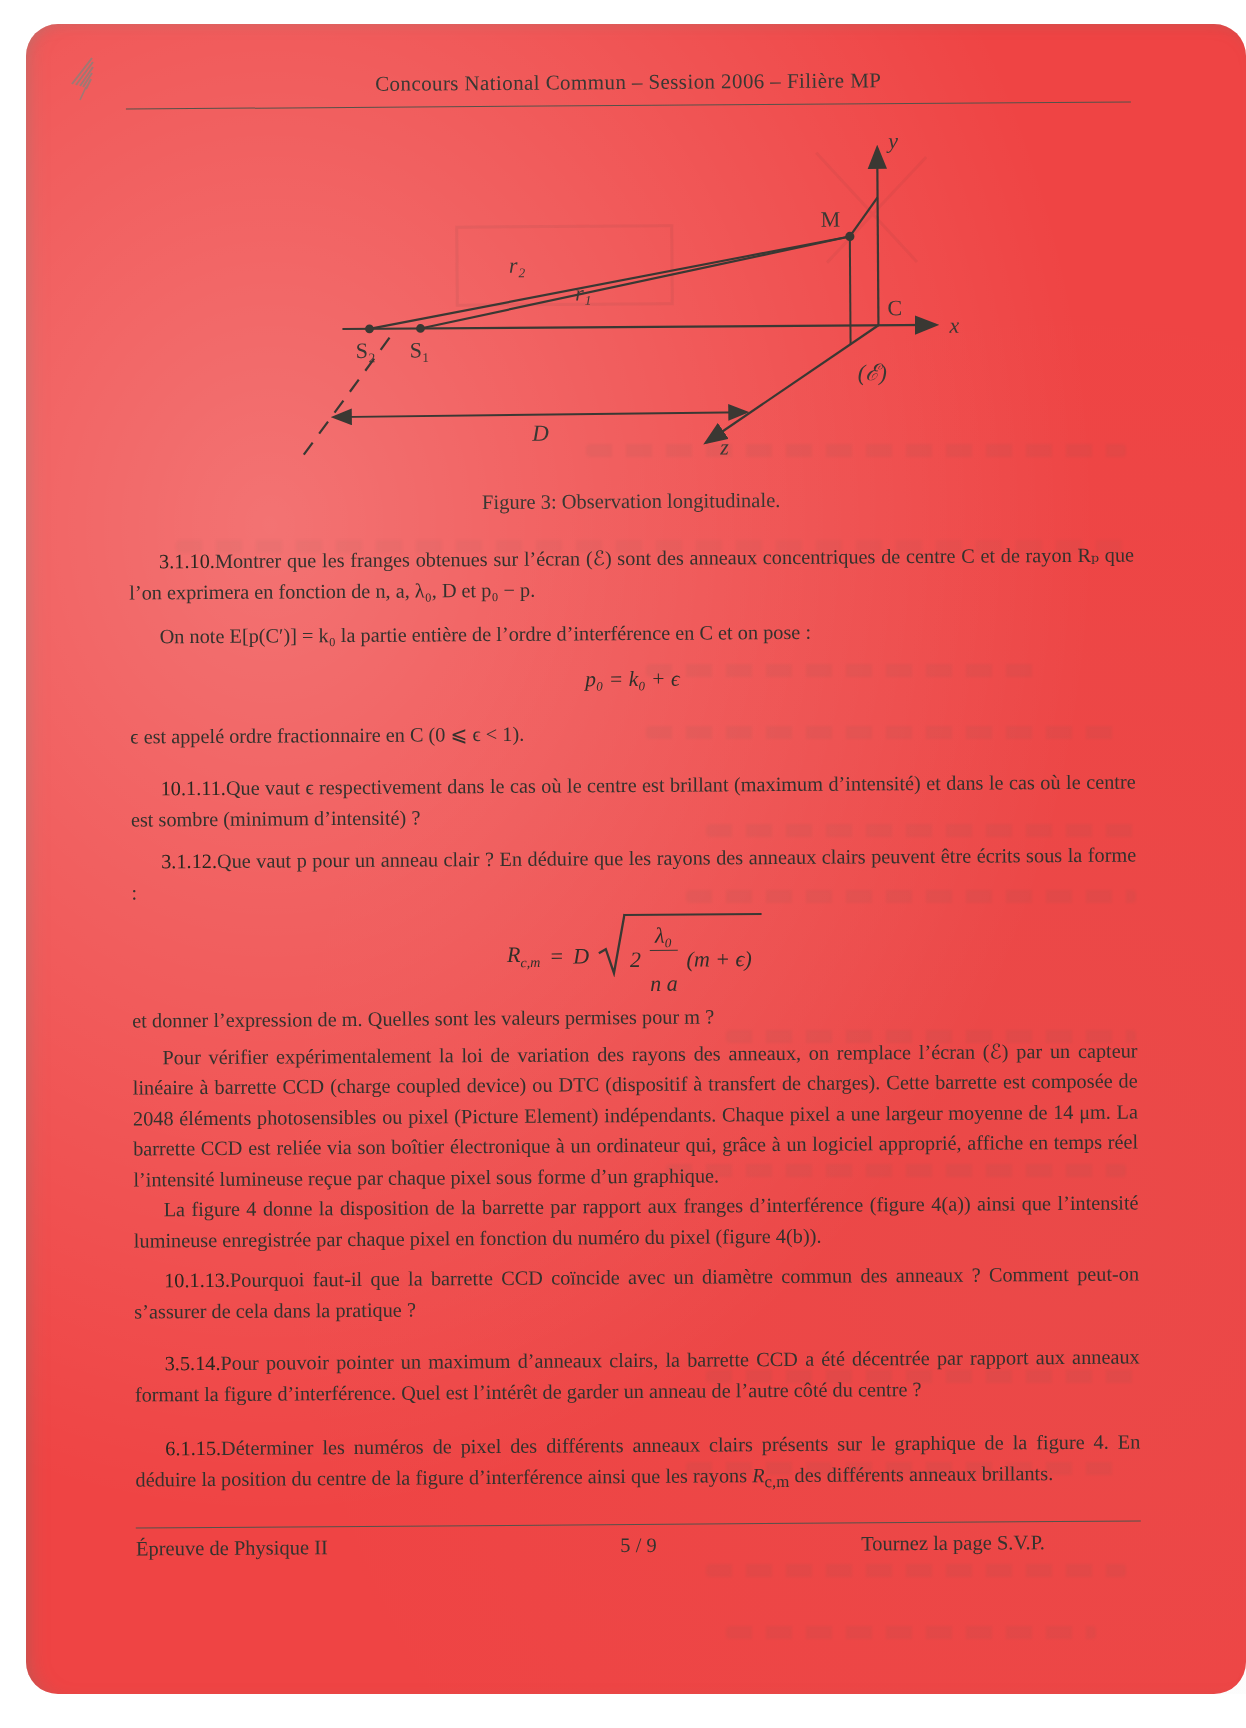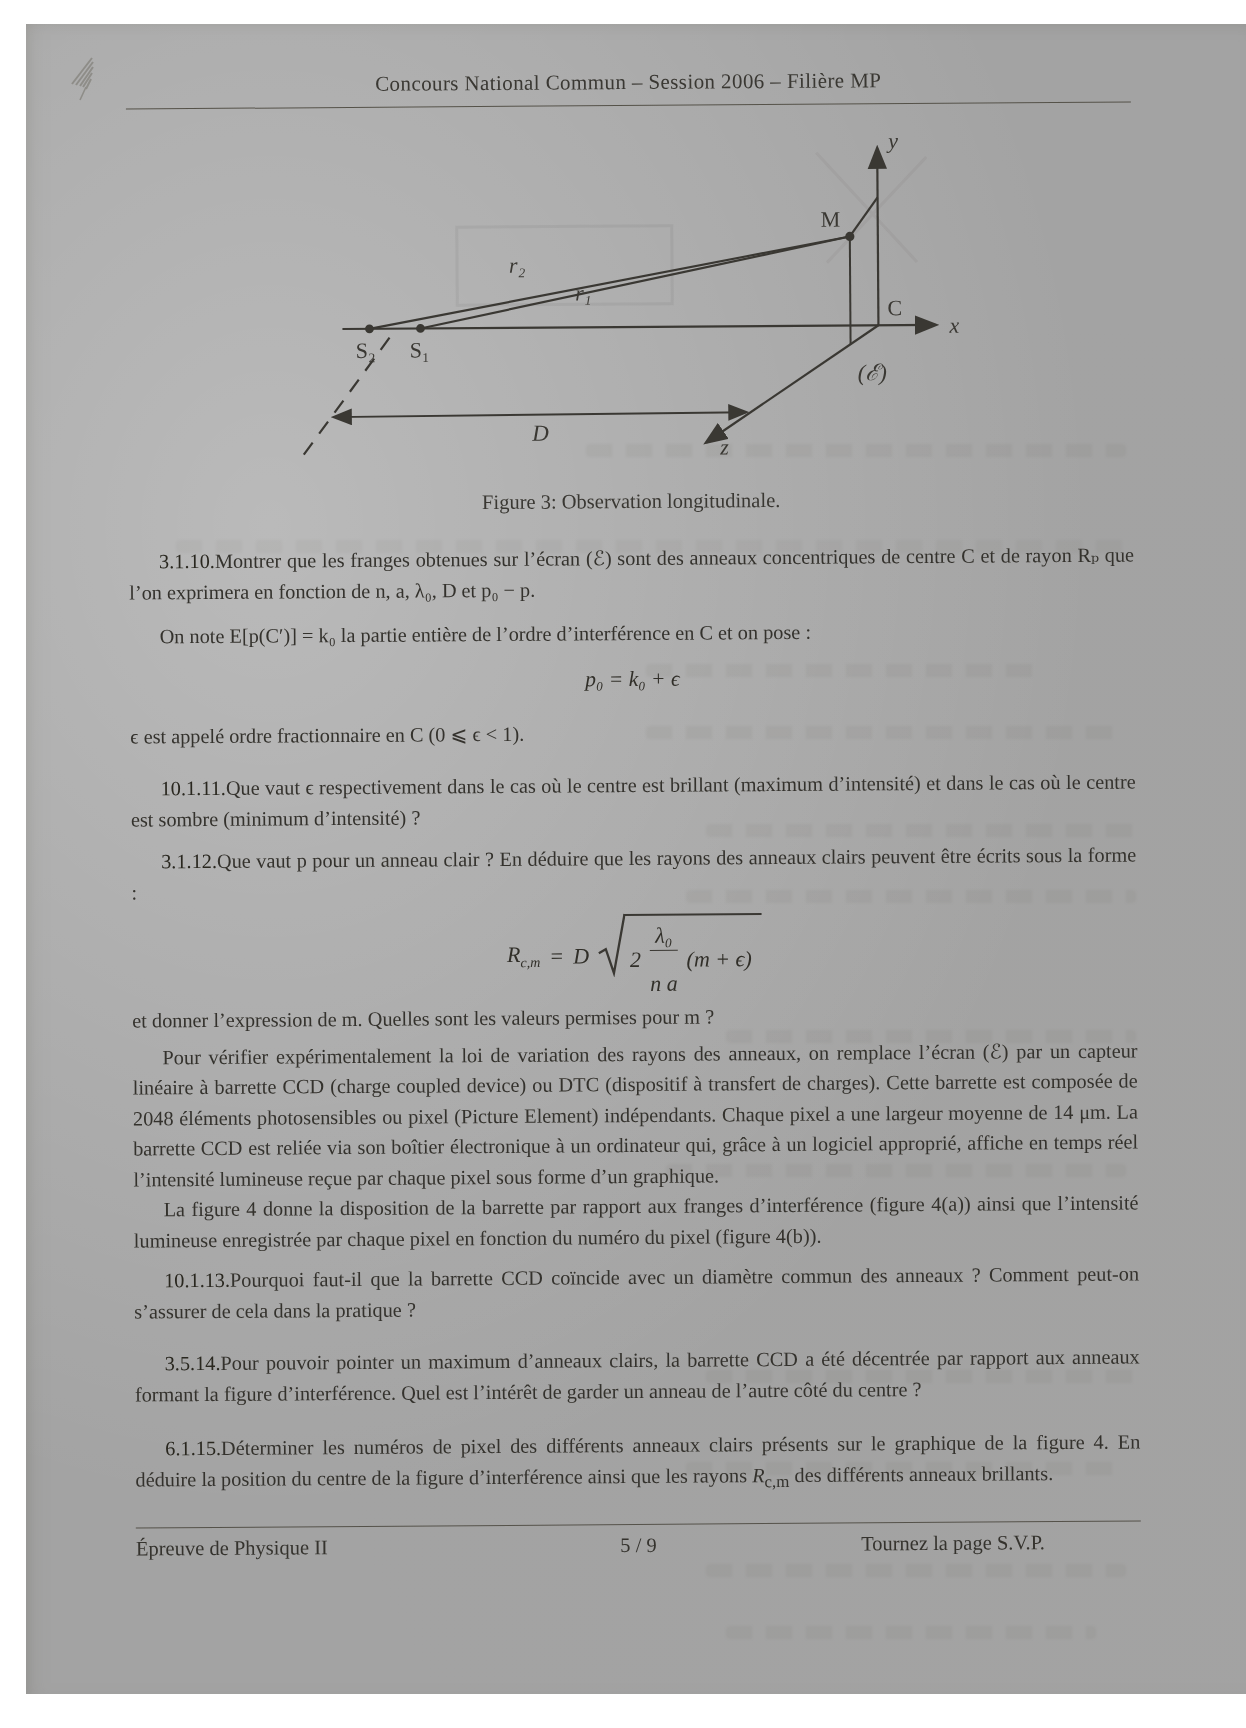--- a/index.html
+++ b/index.html
@@ -4,22 +4,23 @@
 <style>
   html,body{margin:0;padding:0;}
   body{
     width:1246px;height:1728px;position:relative;overflow:hidden;
     background:#ffffff;
     font-family:"Liberation Serif","DejaVu Serif","DejaVu Sans",serif;
     color:#32302b;
   }
   .page{
     position:absolute;left:26px;top:24px;right:0;bottom:34px;
-    background:#a3a3a3;
+    background:#ef4444;
     box-shadow:inset 14px 0 22px -16px rgba(120,118,110,.55), inset 0 10px 18px -14px rgba(120,118,110,.4);
+    border-radius:32px;
   }
   .content{
     position:absolute;left:104px;top:0;width:1005px;height:100%;
     transform:rotate(-0.4deg);transform-origin:50% 40%;
   }
   
   .header-title{
     text-align:center;padding-top:46px;font-size:21px;letter-spacing:.4px;color:#3a3833;
   }
   .header-rule{border:none;border-top:1.6px solid #555249;margin:10px 0 0 0;}
@@ -46,21 +47,21 @@
     display:flex;justify-content:center;align-items:center;gap:9px;
     font-style:italic;font-size:22px;color:#312f29;
   }
   .eq-radius sub{font-size:14px;font-style:italic;}
   .sqrt{display:inline-flex;align-items:flex-start;}
   .radical-svg{margin-right:-2px;margin-top:-3px;}
   .radicand{
     border-top:2px solid #3a3833;display:inline-flex;align-items:center;gap:9px;
     padding:7px 10px 2px 6px;
   }
-  .frac{display:inline-flex;flex-direction:column;text-align:right;line-height:1.15;}
+  .frac{display:inline-flex;flex-direction:column;text-align:left;line-height:1.15;}
   .frac .num{border-bottom:1.6px solid #3a3833;padding:0 5px 1px 5px;}
   .frac .den{padding-top:20px;}
   
   .footer-rule{border:none;border-top:1.5px solid #55524a;margin:26px 0 0 0;}
   .footer{display:flex;margin-top:9px;font-size:20.5px;color:#35332e;}
   .footer .f-left{width:36%;}
   .footer .f-center{width:28%;text-align:center;}
   .footer .f-right{width:36%;text-align:right;padding-right:96px;box-sizing:border-box;}
   
   .ghost{

